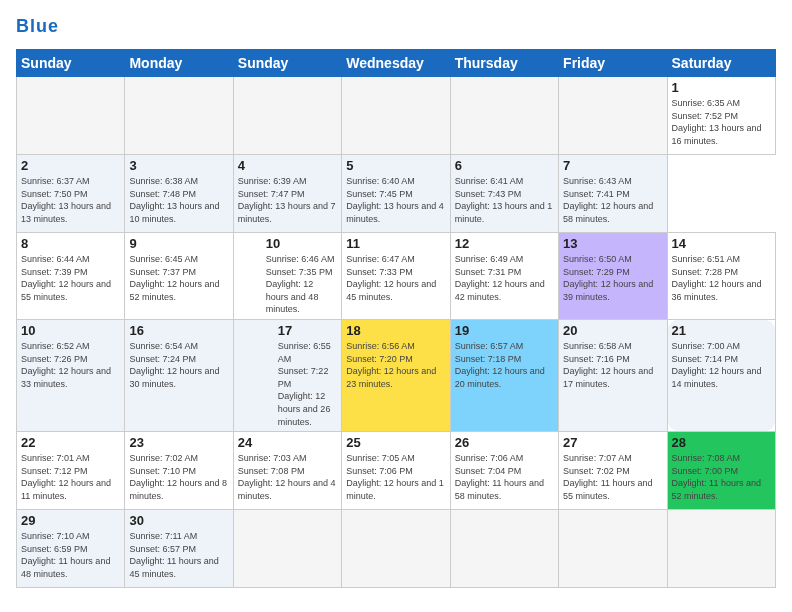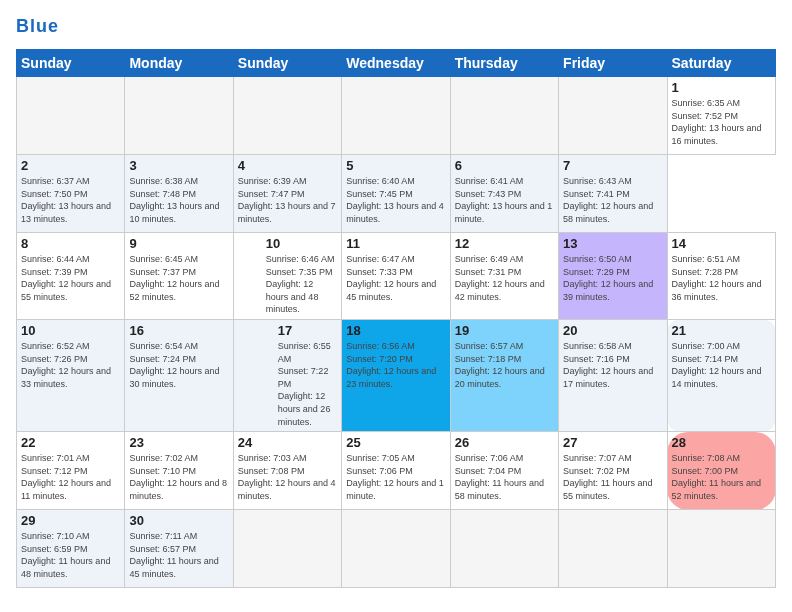--- a/index.html
+++ b/index.html
@@ -189,21 +189,21 @@
             <div class="day-info">Sunrise: 6:52 AM<br>Sunset: 7:26 PM<br>Daylight: 12 hours and 33 minutes.</div>
           </td>
           <td style="background: rgb(238, 242, 249);">
             <span class="day-num">16</span>
             <div class="day-info">Sunrise: 6:54 AM<br>Sunset: 7:24 PM<br>Daylight: 12 hours and 30 minutes.</div>
           </td>
           <td style="background: rgb(238, 242, 249); padding-left: 44px;">
             <span class="day-num">17</span>
             <div class="day-info">Sunrise: 6:55 AM<br>Sunset: 7:22 PM<br>Daylight: 12 hours and 26 minutes.</div>
           </td>
-          <td style="background: #0ea5e9;">
+          <td style="background: #fde047;">
             <span class="day-num">18</span>
             <div class="day-info">Sunrise: 6:56 AM<br>Sunset: 7:20 PM<br>Daylight: 12 hours and 23 minutes.</div>
           </td>
           <td style="background: #7dd3fc;">
             <span class="day-num">19</span>
             <div class="day-info">Sunrise: 6:57 AM<br>Sunset: 7:18 PM<br>Daylight: 12 hours and 20 minutes.</div>
           </td>
           <td style="background: rgb(238, 242, 249);">
             <span class="day-num">20</span>
             <div class="day-info">Sunrise: 6:58 AM<br>Sunset: 7:16 PM<br>Daylight: 12 hours and 17 minutes.</div>
@@ -231,21 +231,21 @@
             <div class="day-info">Sunrise: 7:05 AM<br>Sunset: 7:06 PM<br>Daylight: 12 hours and 1 minute.</div>
           </td>
           <td style="background: rgb(255, 255, 255);">
             <span class="day-num">26</span>
             <div class="day-info">Sunrise: 7:06 AM<br>Sunset: 7:04 PM<br>Daylight: 11 hours and 58 minutes.</div>
           </td>
           <td style="background: rgb(255, 255, 255);">
             <span class="day-num">27</span>
             <div class="day-info">Sunrise: 7:07 AM<br>Sunset: 7:02 PM<br>Daylight: 11 hours and 55 minutes.</div>
           </td>
-          <td style="background: #fca5a5; border-radius: 21px;">
+          <td style="background: #22c55e;">
             <span class="day-num">28</span>
             <div class="day-info">Sunrise: 7:08 AM<br>Sunset: 7:00 PM<br>Daylight: 11 hours and 52 minutes.</div>
           </td>
         </tr>
         <tr>
           <td style="background: rgb(238, 242, 249);">
             <span class="day-num">29</span>
             <div class="day-info">Sunrise: 7:10 AM<br>Sunset: 6:59 PM<br>Daylight: 11 hours and 48 minutes.</div>
           </td>
           <td style="background: rgb(238, 242, 249);">

